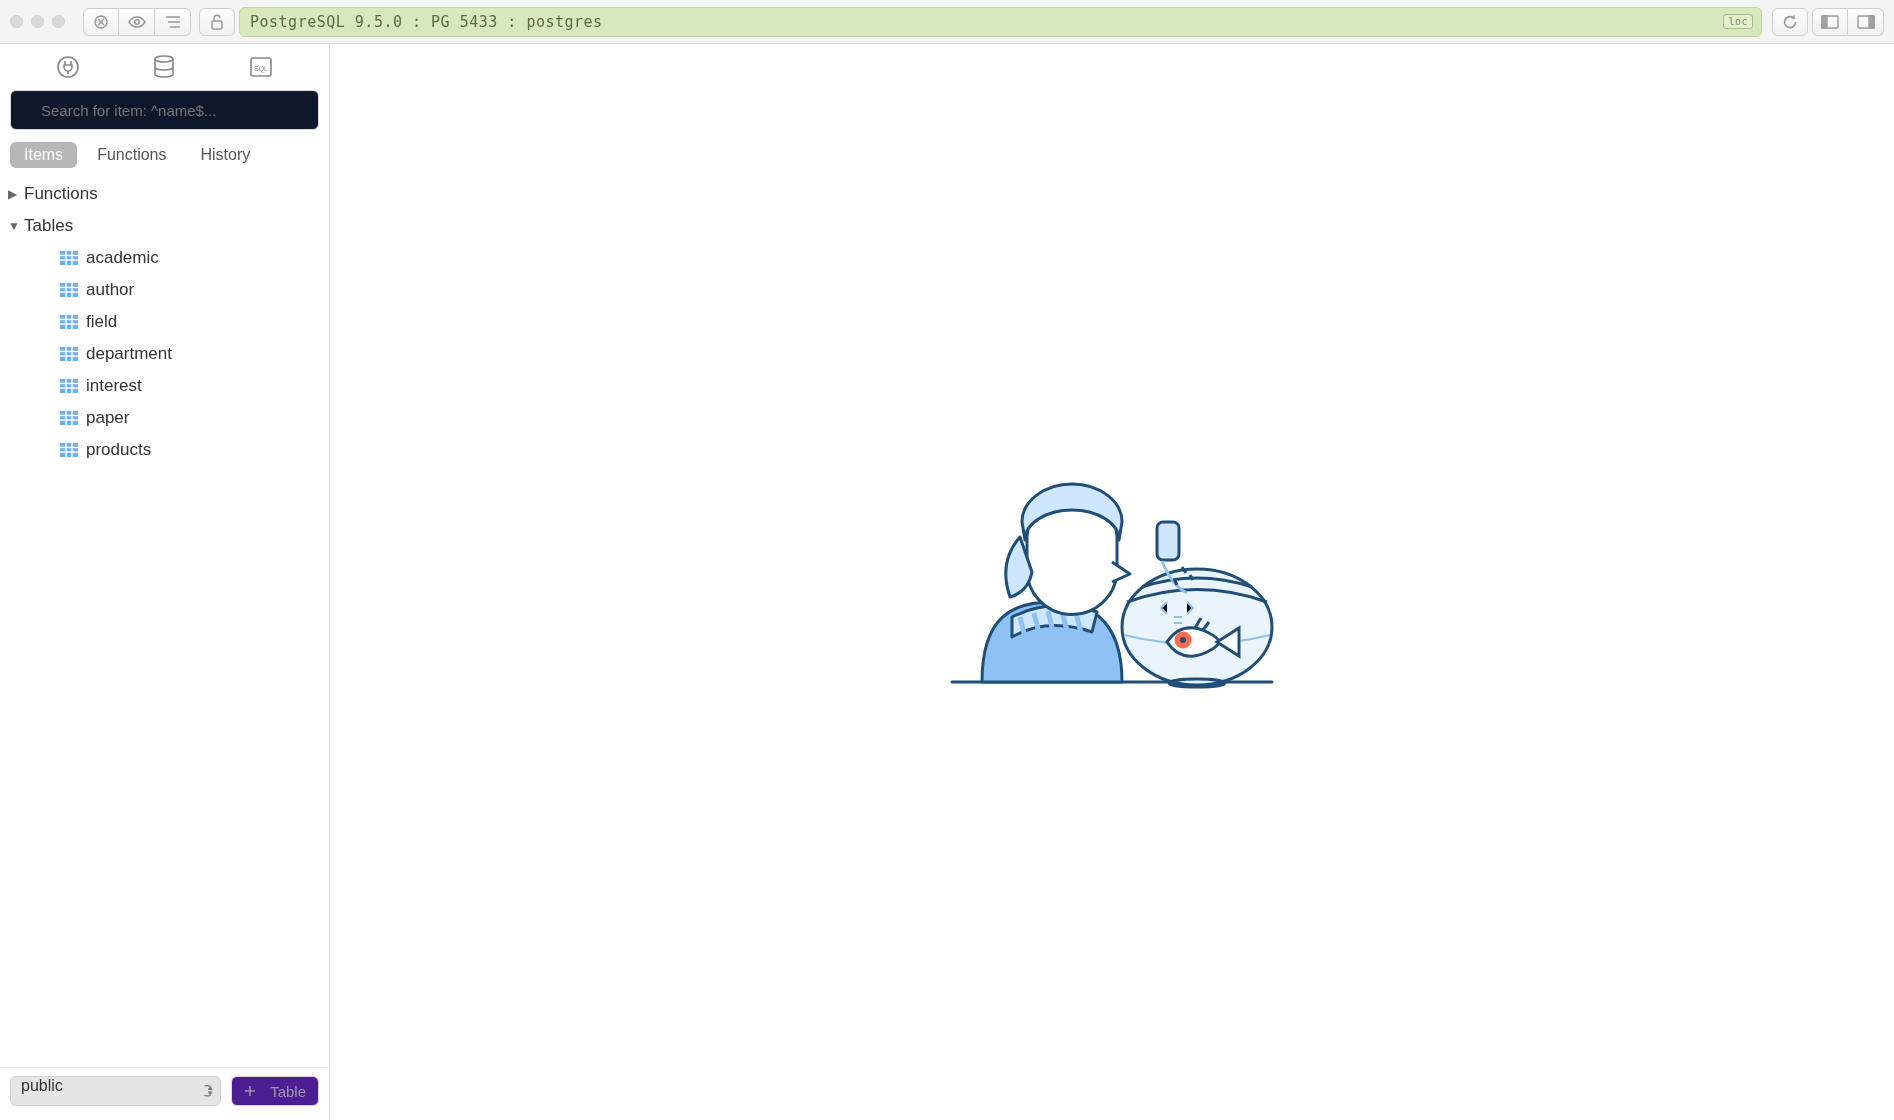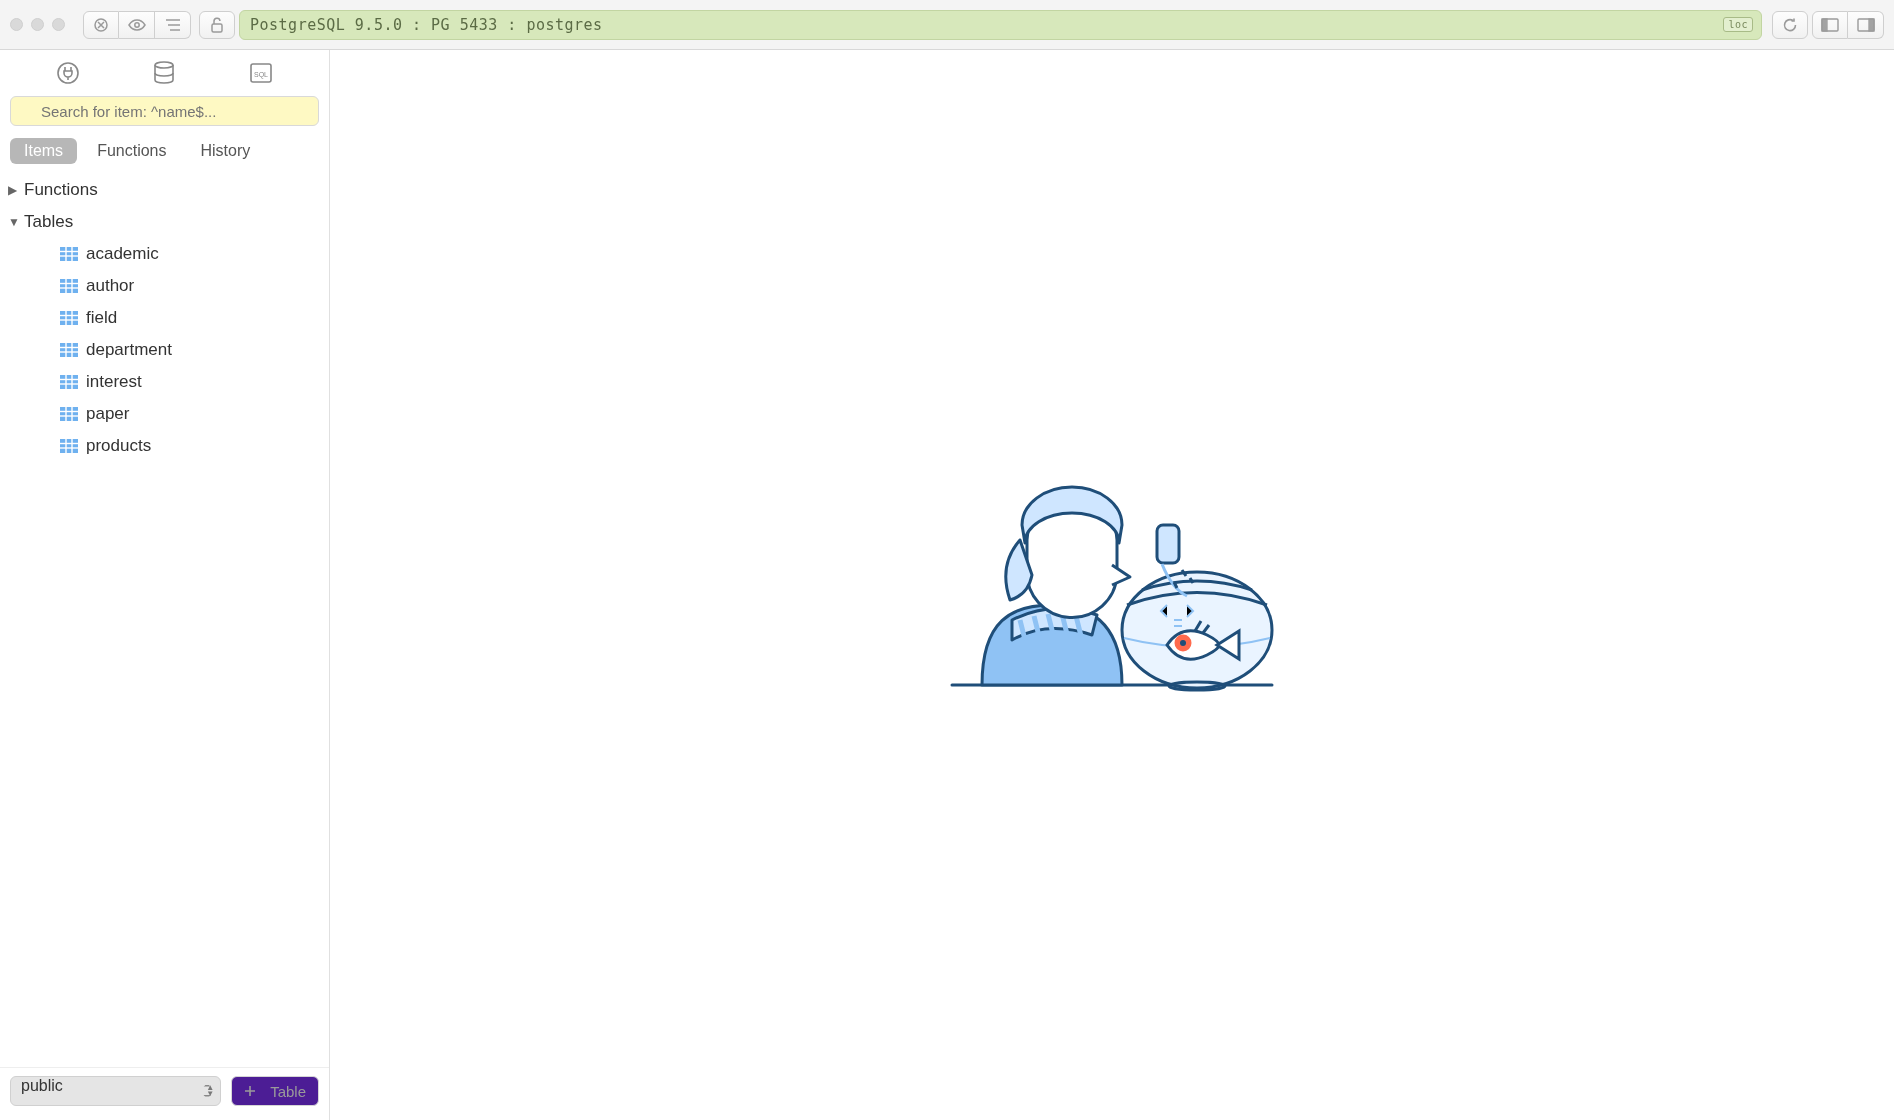--- a/index.html
+++ b/index.html
@@ -9,21 +9,21 @@
     font-size: 14px;
     color: #333;
     background: #fff;
     display: flex;
     flex-direction: column;
     overflow: hidden;
   }
 
   
   .titlebar {
-    height: 50px;
+    height: 44px;
     background: #f4f4f4;
     border-bottom: 1px solid #d8d8d8;
     display: flex;
     align-items: center;
     padding: 0 10px;
     gap: 4px;
   }
   .traffic-lights { display: flex; gap: 8px; margin-right: 14px; }
   .traffic-lights span {
     width: 13px; height: 13px; border-radius: 50%;
@@ -89,24 +89,24 @@
   }
   .sidebar-toolbar .ico {
     width: 26px; height: 26px; color: #888;
     display:flex;align-items:center;justify-content:center;
     cursor:pointer;
   }
 
   .search-wrap { padding: 0 10px 8px; }
   .search {
     width: 100%;
-    height: 30px;
+    height: 40px;
     border: 1px solid #d9d9d9;
     border-radius: 6px;
-    background: #fef9c3;
+    background: #0f172a;
     padding: 0 10px 0 30px;
     font-size: 15px;
     color: #888;
     position: relative;
   }
   .search-wrap { position: relative; }
   .search-wrap svg.search-glyph {
     position: absolute; left: 18px; top: 6px;
     width: 16px; height: 16px; color: #9a9a9a;
   }

